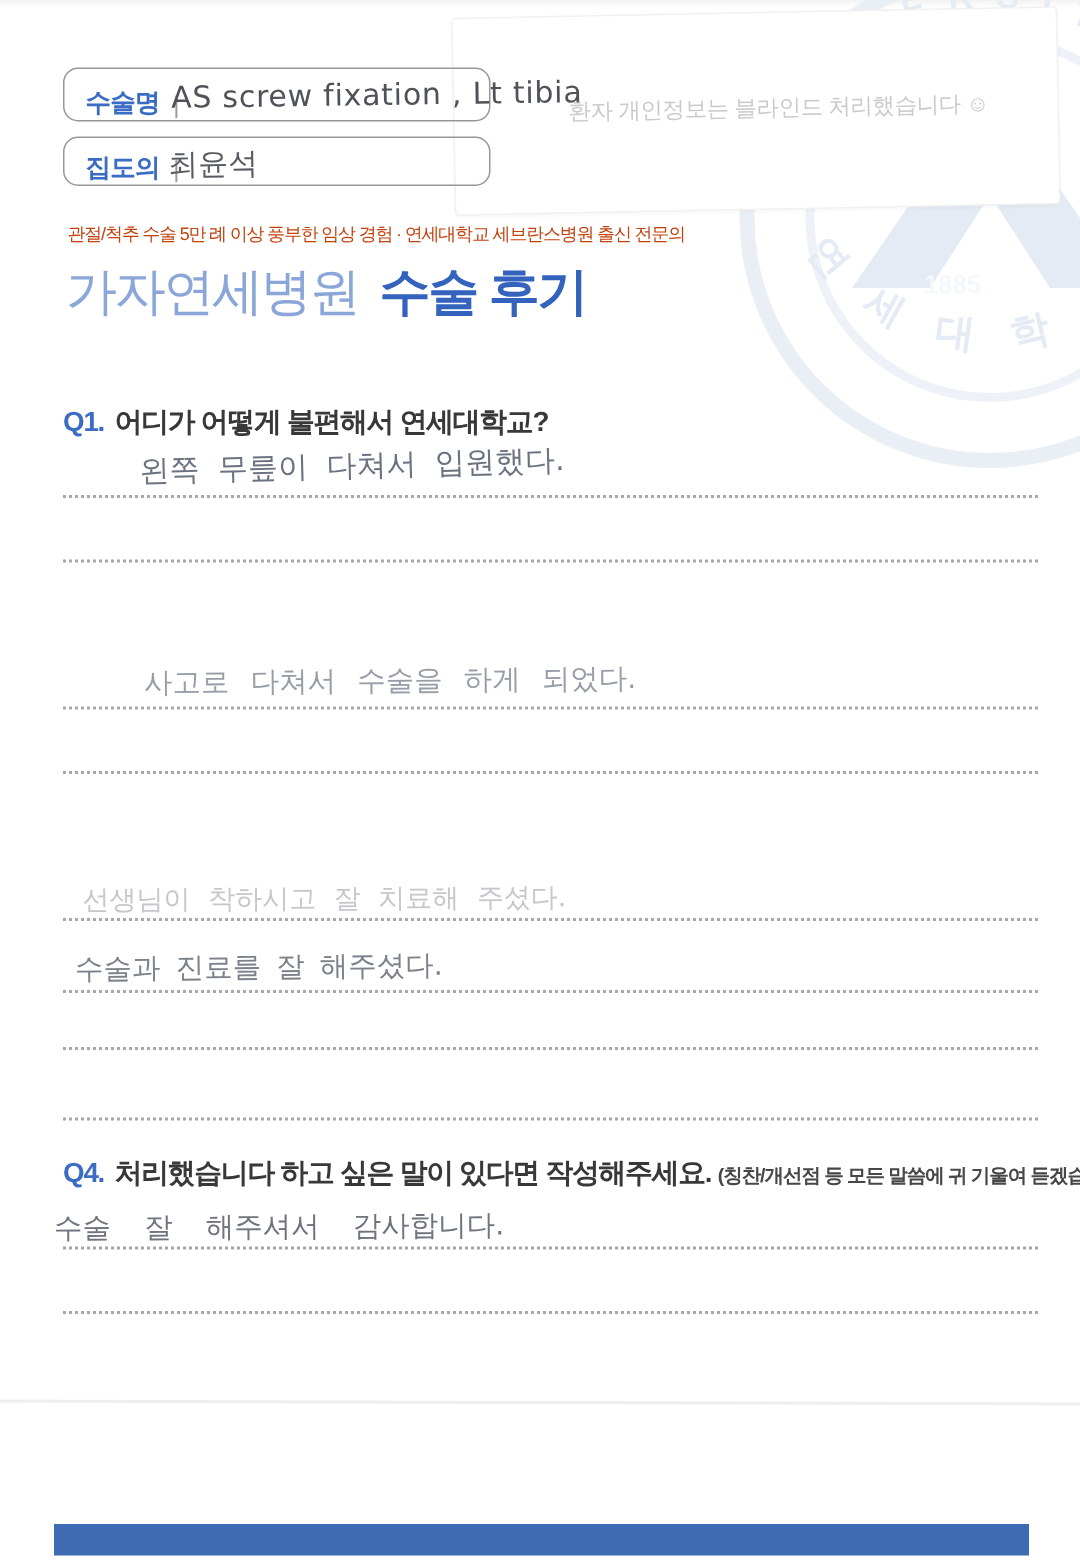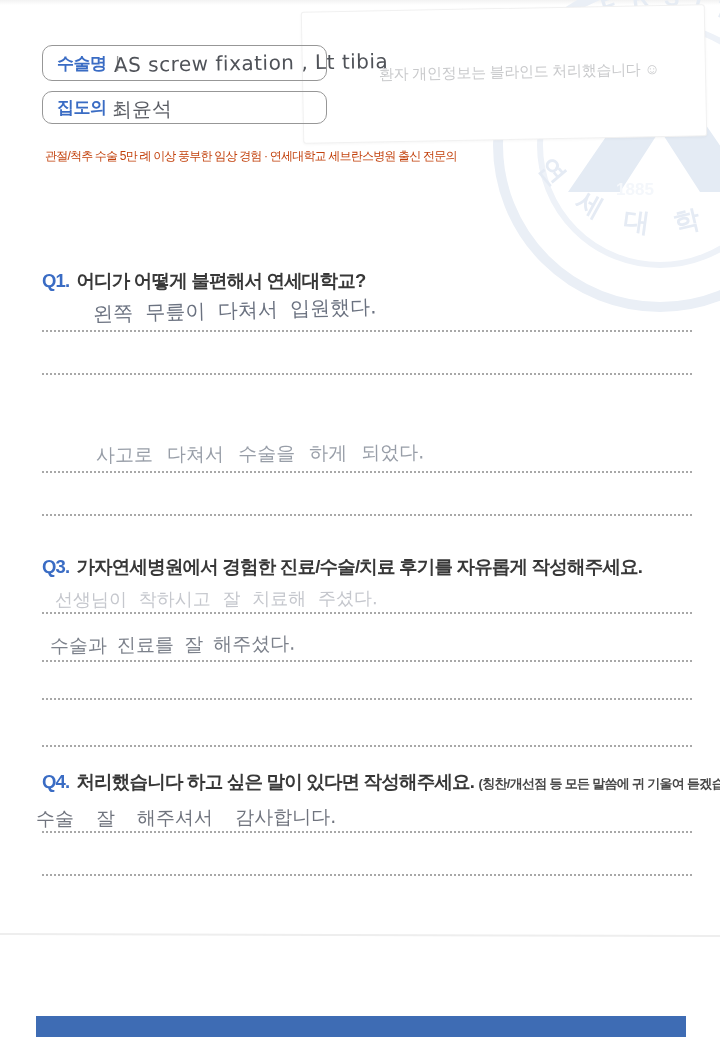--- a/index.html
+++ b/index.html
@@ -17,21 +17,21 @@
   .sticker{
     position:absolute;left:302px;top:8px;width:402px;height:130px;
     background:#ffffff;border:1px solid #f1f1f1;border-radius:3px;
     transform:rotate(-1.1deg);box-shadow:0 1px 3px rgba(0,0,0,0.04);
   }
   .blind-note{padding:54px 0 0 76px;font-size:15px;color:#c9cacc;letter-spacing:-0.3px;}
   
   .field{
     position:absolute;left:42px;height:36px;width:285px;
     border:1.6px solid #979797;border-radius:10px;
-    display:flex;align-items:center;padding-left:14px;box-sizing:border-box;
+    display:flex;align-items:flex-end;padding-left:14px;box-sizing:border-box;
     background:transparent;
   }
   .field1{top:45px;}
   .field2{top:91px;height:33px;}
   .flabel{font-size:17px;font-weight:bold;color:#3a6cc4;letter-spacing:-0.5px;}
   .fsep{margin-left:9px;color:#9a9a9a;font-size:16px;}
   .hand{position:absolute;white-space:nowrap;font-family:"DejaVu Sans",sans-serif;}
   .fvalue1{left:114px;top:51px;font-size:20px;color:#4f5258;transform:rotate(-0.8deg);letter-spacing:0.5px;}
   .fvalue2{left:112px;top:96px;font-size:20px;color:#585b62;transform:rotate(-1deg);}
   
@@ -91,35 +91,36 @@
   </div>
   <div class="hand fvalue1">AS screw fixation , Lt tibia</div>
 
   <div class="field field2">
     <span class="flabel">집도의</span>
     <span class="fsep">|</span>
   </div>
   <div class="hand fvalue2">최윤석</div>
 
   <div class="subtitle">관절/척추 수술 5만 례 이상 풍부한 임상 경험 · 연세대학교 세브란스병원 출신 전문의</div>
+  <div class="title">
+    <span class="t1">가자연세병원</span>
+    <span class="t2">수술 후기</span>
+  </div>
 
   <div class="qhead q1">
     <span class="qno">Q1.</span><span>어디가 어떻게 불편해서 연세대학교?</span>
   </div>
   <div class="hand a1">왼쪽 무릎이 다쳐서 입원했다.</div>
   <div class="dotline" style="top:330px"></div>
   <div class="dotline" style="top:373px"></div>
 
   <div class="hand a2">사고로 다쳐서 수술을 하게 되었다.</div>
   <div class="dotline" style="top:471px"></div>
   <div class="dotline" style="top:514px"></div>
 
-  <div class="qhead q3">
-    <span class="qno">Q3.</span><span>가자연세병원에서 경험한 진료/수술/치료 후기를 자유롭게 작성해주세요.</span>
-  </div>
   <div class="hand a3a">선생님이 착하시고 잘 치료해 주셨다.</div>
   <div class="dotline" style="top:612px"></div>
   <div class="hand a3b">수술과 진료를 잘 해주셨다.</div>
   <div class="dotline" style="top:660px"></div>
   <div class="dotline" style="top:698px"></div>
   <div class="dotline" style="top:745px"></div>
 
   <div class="qhead q4">
     <span class="qno">Q4.</span><span>처리했습니다 하고 싶은 말이 있다면 작성해주세요.</span>
     <span class="qnote">(칭찬/개선점 등 모든 말씀에 귀 기울여 듣겠습니다)</span>

